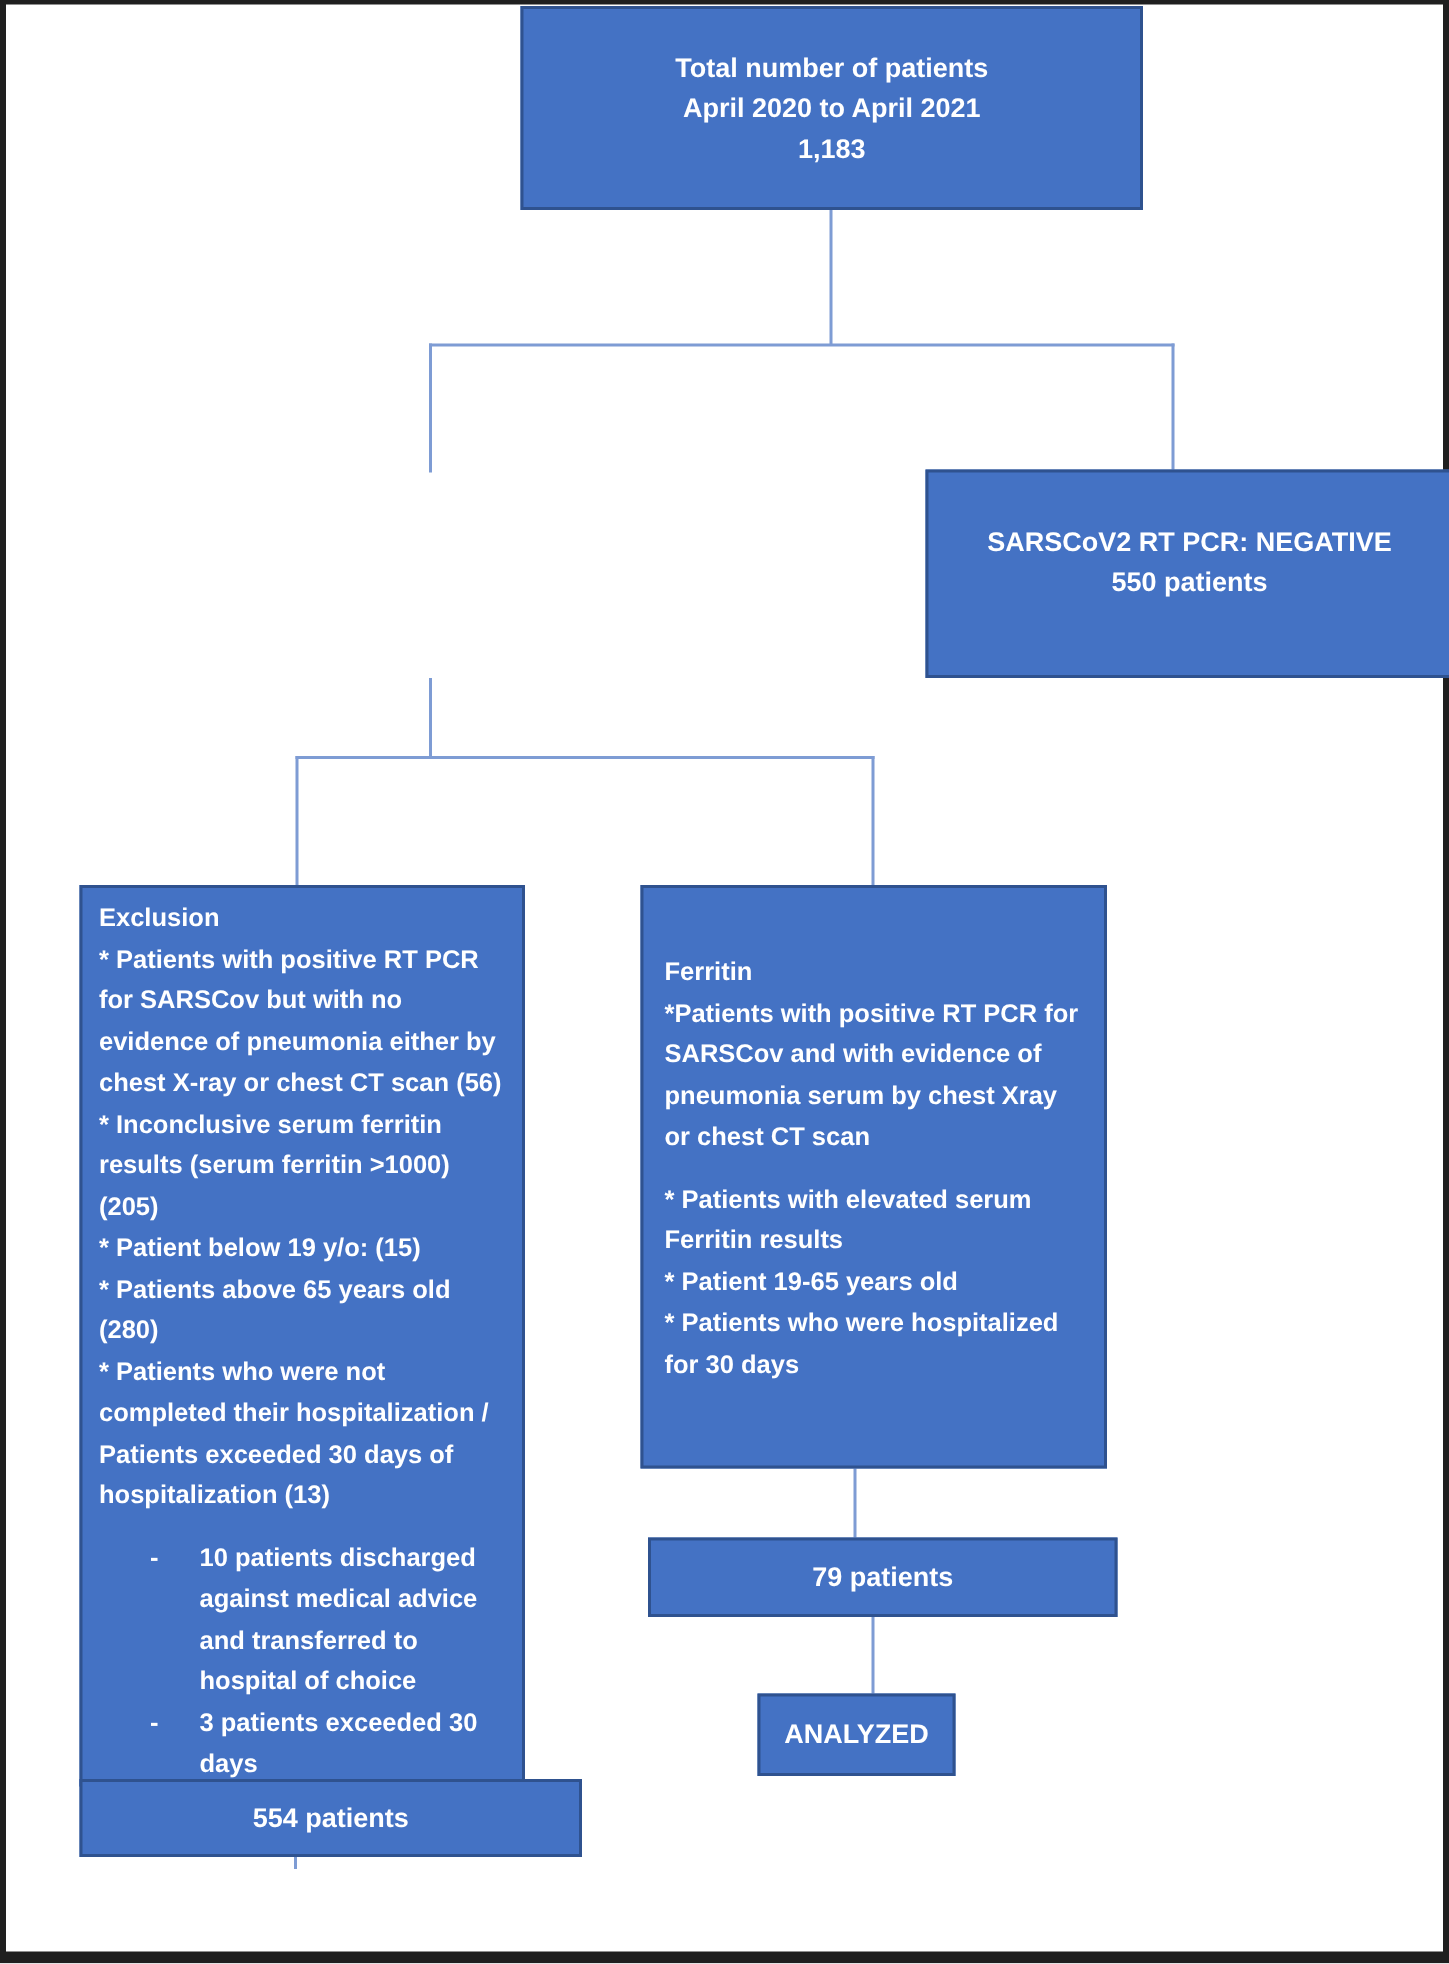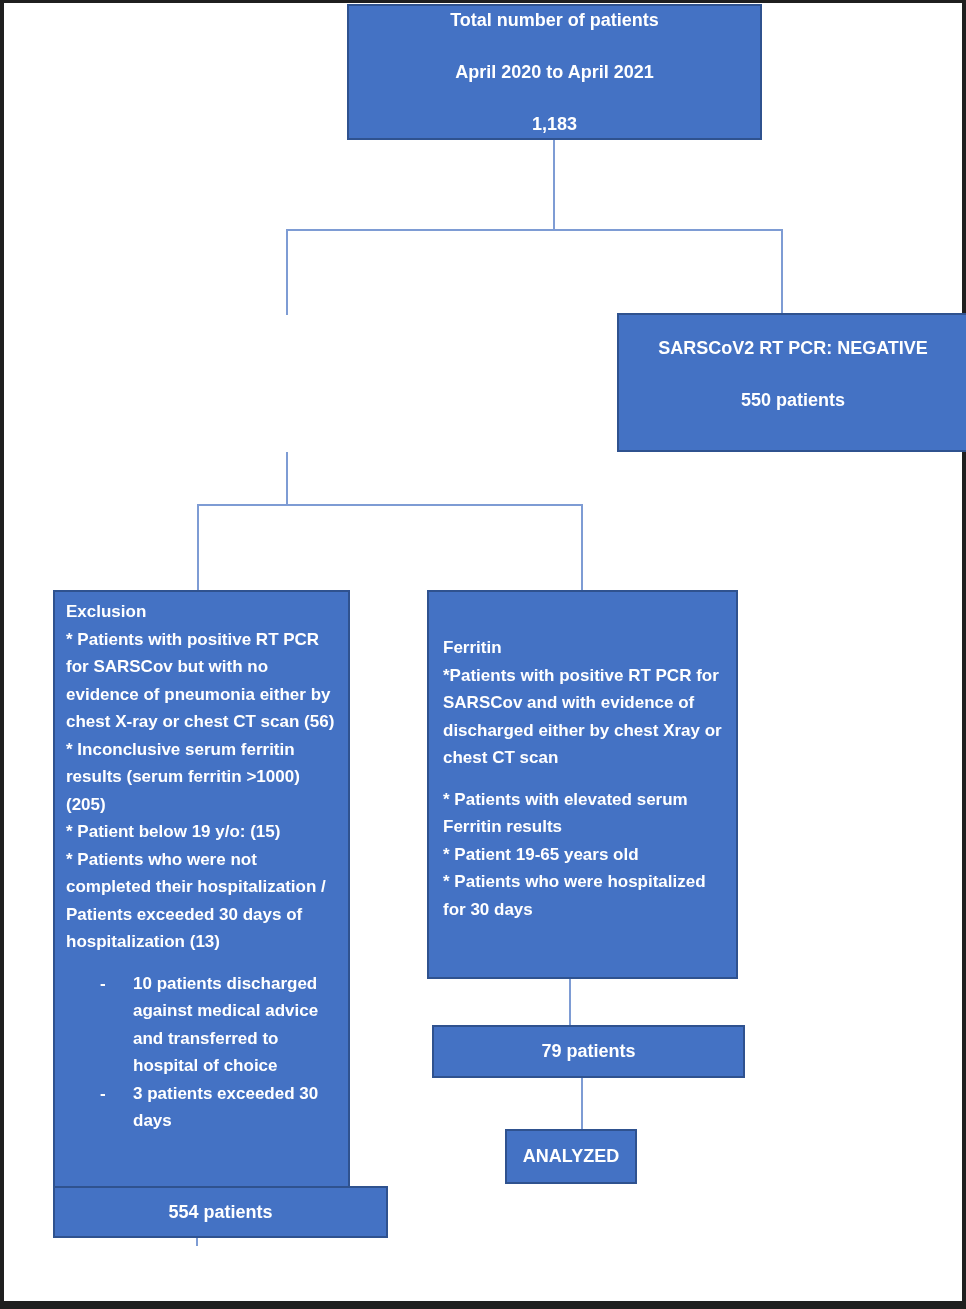--- a/index.html
+++ b/index.html
@@ -19,21 +19,20 @@
     border-width: 3px 4px 8px 4px;
     box-sizing: border-box;
   }
   .node {
     position: absolute;
     box-sizing: border-box;
     background: #4472C4;
     border: 2px solid #2F528F;
     color: #ffffff;
     font-weight: 600;
-    gap: 25px;
   }
   .node.centered {
     display: flex;
     flex-direction: column;
     align-items: center;
     justify-content: center;
     text-align: center;
     font-size: 18px;
     line-height: 27px;
   }
@@ -78,34 +77,35 @@
   <div class="node centered nudge-up" style="left:617px; top:313px; width:352px; height:139px;">
     <div class="cline">SARSCoV2 RT PCR: NEGATIVE</div>
     <div class="cline">550 patients</div>
   </div>
 
   <div id="excl-box" class="node body-text" style="left:53px; top:590px; width:297px; height:601px;">
     <div class="bullet">Exclusion</div>
     <div class="bullet">* Patients with positive RT PCR for SARSCov but with no evidence of pneumonia either by chest X-ray or chest CT scan (56)</div>
     <div class="bullet">* Inconclusive serum ferritin results (serum ferritin &gt;1000) (205)</div>
     <div class="bullet">* Patient below 19 y/o: (15)</div>
+    <div class="bullet">* Patients above 65 years old (280)</div>
     <div class="bullet">* Patients who were not completed their hospitalization / Patients exceeded 30 days of hospitalization (13)</div>
     <div class="sub-bullet gap-top">
       <span class="dash">-</span>
       <span class="sub-text">10 patients discharged against medical advice and transferred to hospital of choice</span>
     </div>
     <div class="sub-bullet">
       <span class="dash">-</span>
       <span class="sub-text">3 patients exceeded 30 days</span>
     </div>
   </div>
 
   <div id="incl-box" class="node body-text" style="left:427px; top:590px; width:311px; height:389px;">
     <div class="bullet">Ferritin</div>
-    <div class="bullet">*Patients with positive RT PCR for SARSCov and with evidence of discharged either by chest Xray or chest CT scan</div>
+    <div class="bullet">*Patients with positive RT PCR for SARSCov and with evidence of pneumonia serum by chest Xray or chest CT scan</div>
     <div class="bullet gap-top">* Patients with elevated serum Ferritin results</div>
     <div class="bullet">* Patient 19-65 years old</div>
     <div class="bullet">* Patients who were hospitalized for 30 days</div>
   </div>
 
   <div class="node centered" style="left:432px; top:1025px; width:313px; height:53px;">
     <div class="cline">79 patients</div>
   </div>
 
   <div class="node centered" style="left:505px; top:1129px; width:132px; height:55px;">

